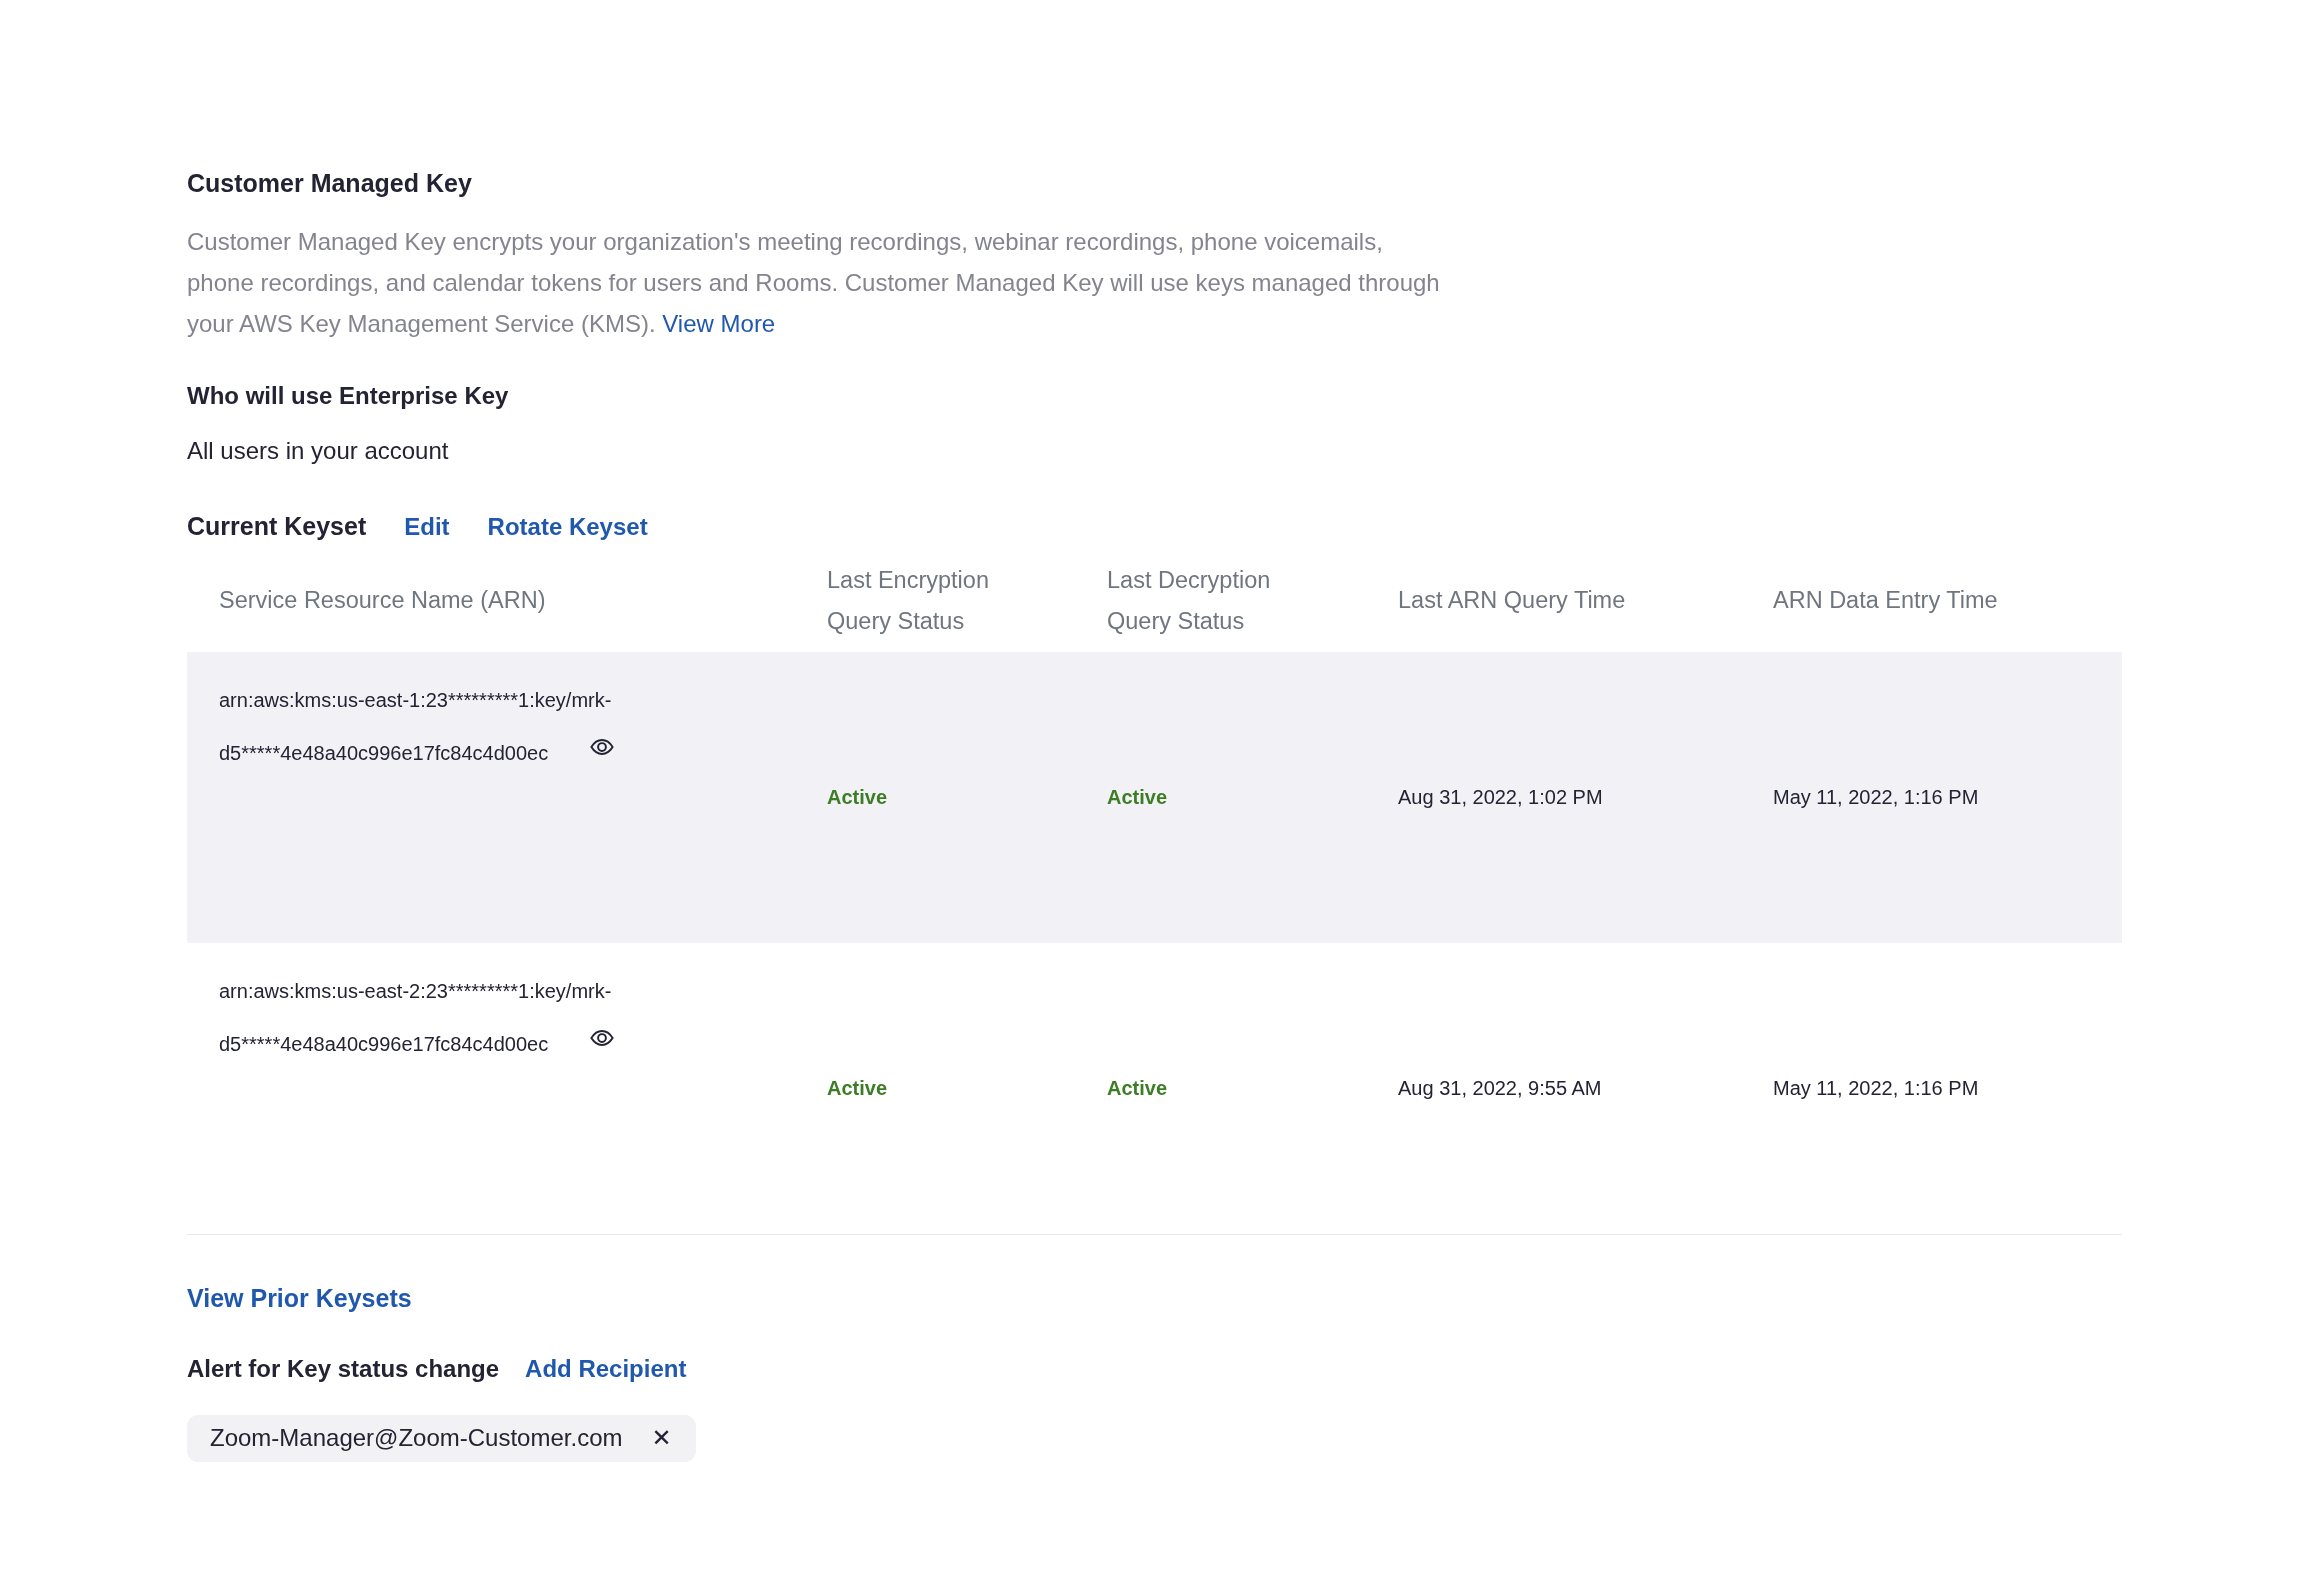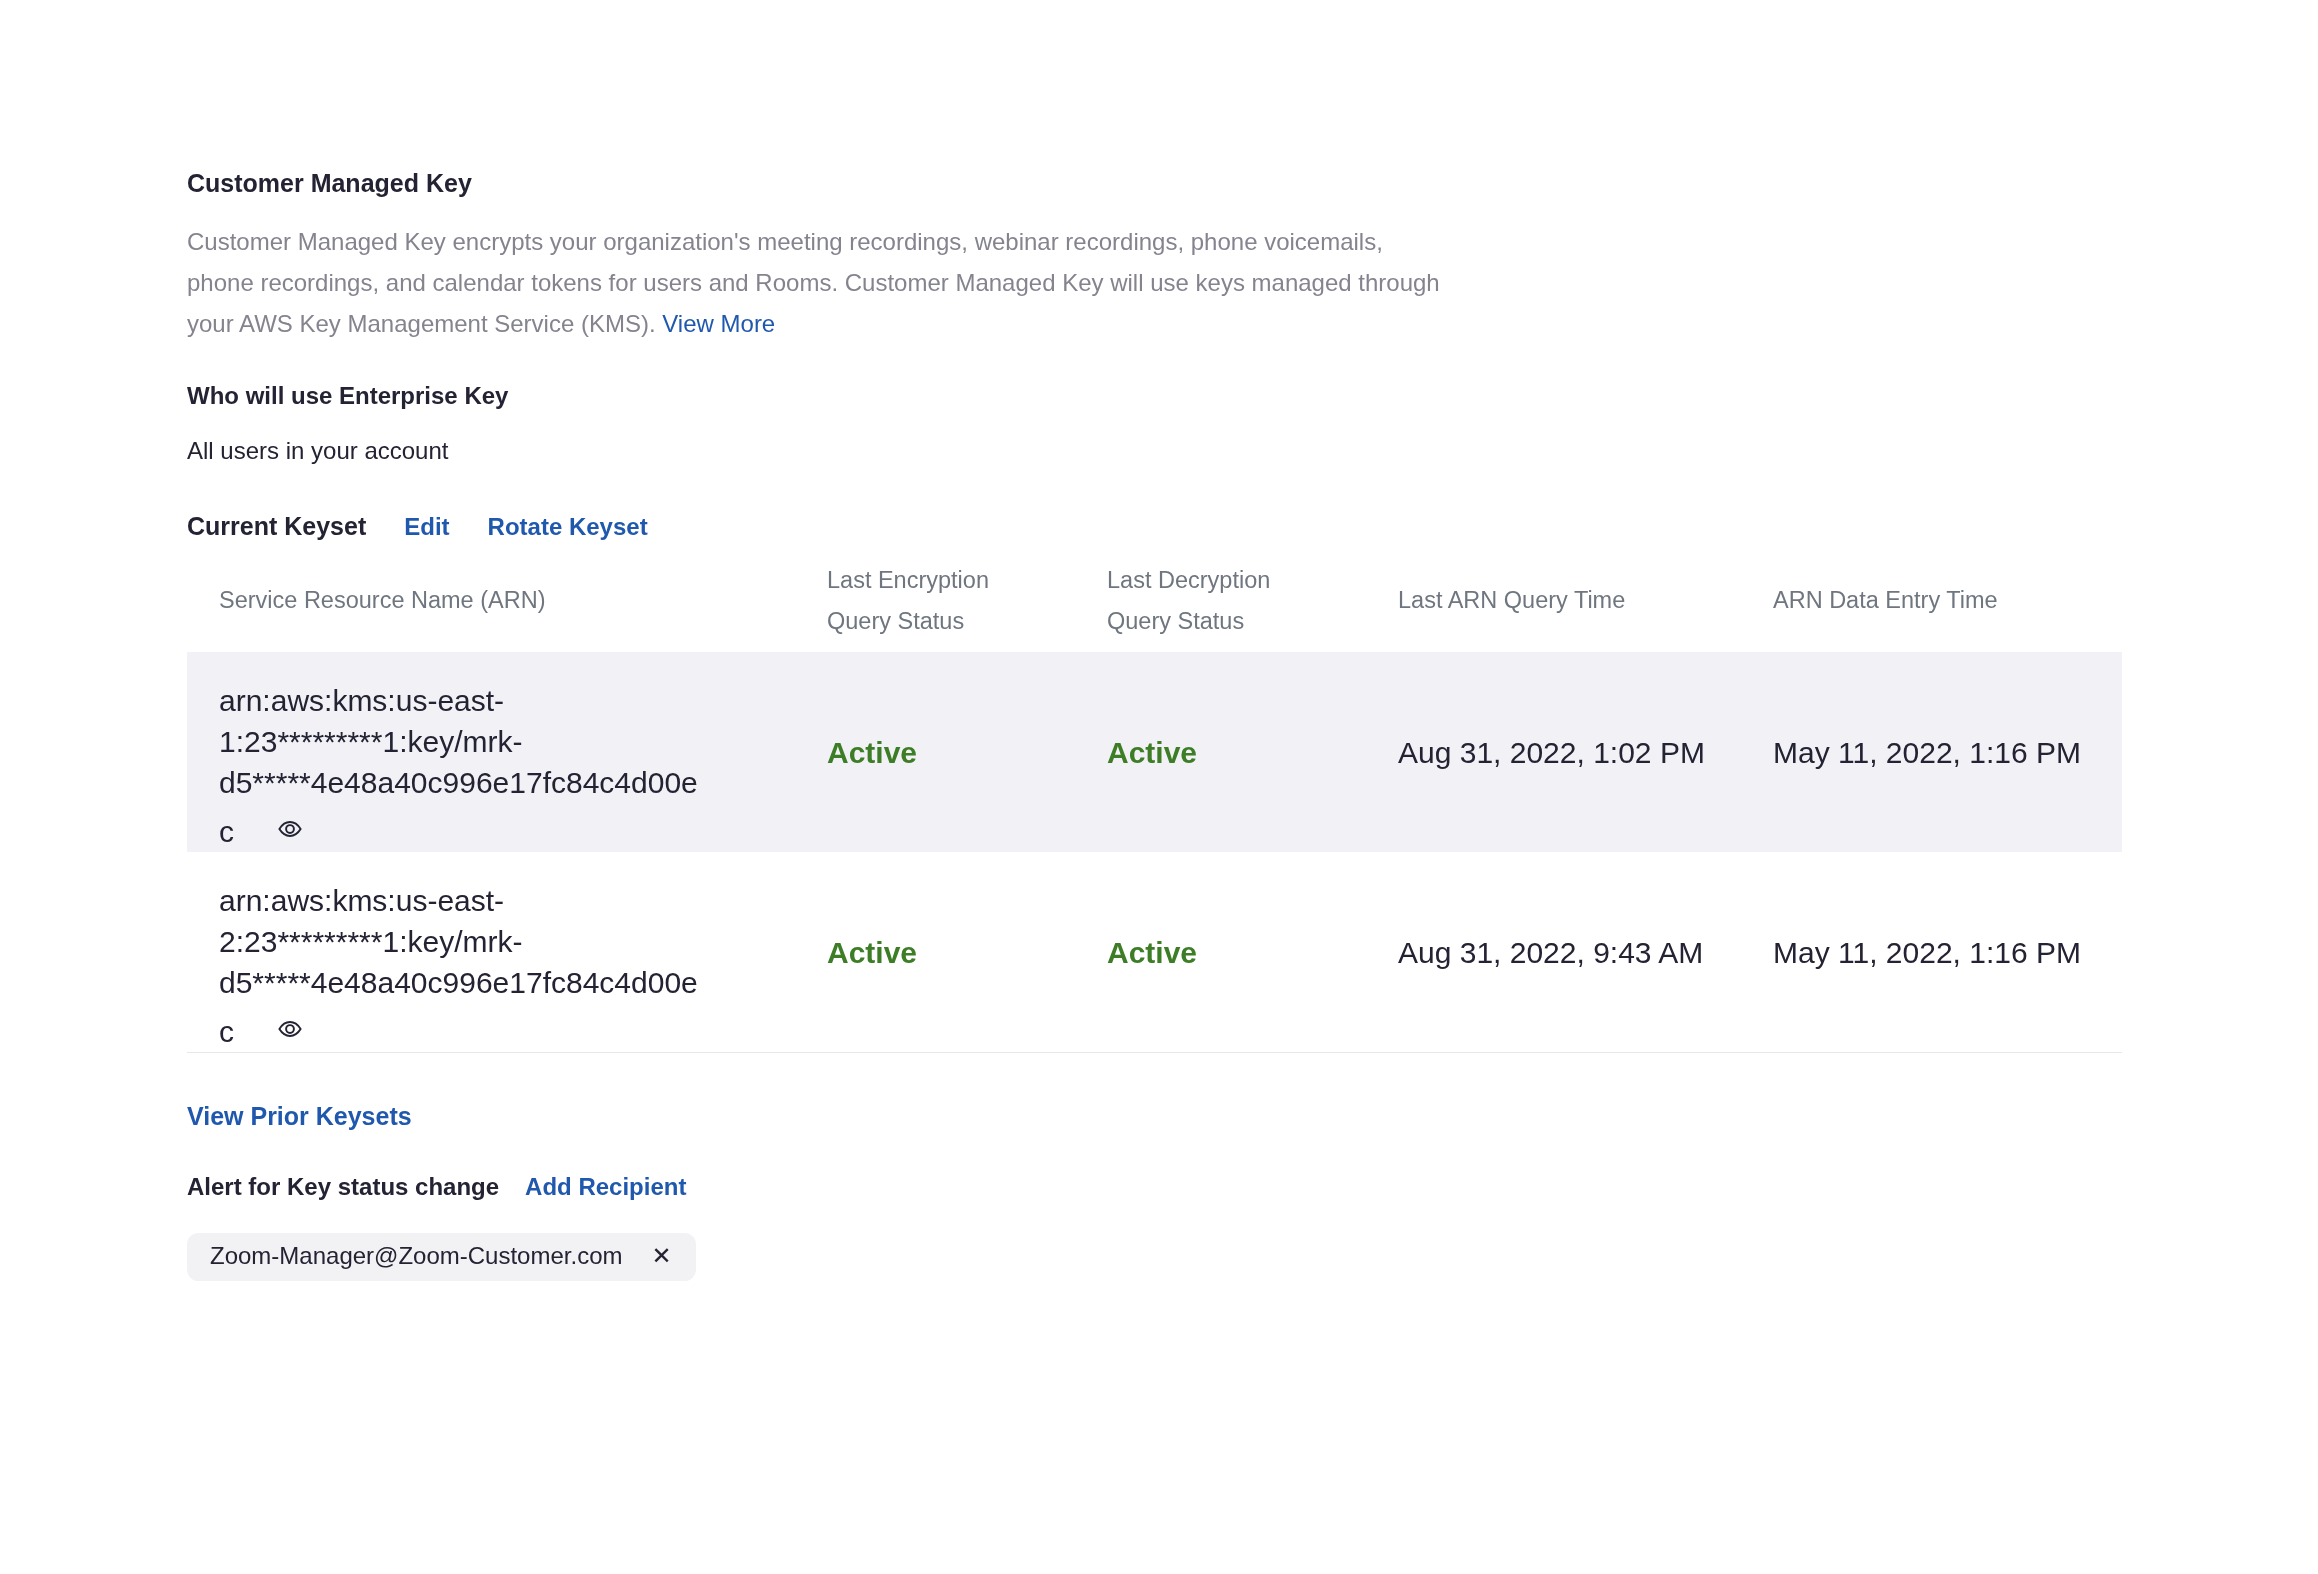--- a/index.html
+++ b/index.html
@@ -94,22 +94,22 @@
     line-height: 41px;
     height: 103px;
     padding: 0;
   }
   .keyset-table th.col-arn { padding-left: 32px; }
   .keyset-table th.col-enc { padding-right: 89px; }
   .keyset-table th.col-dec { padding-right: 97px; }
   .keyset-table th.col-query { padding-right: 65px; }
   .keyset-table th.col-entry { white-space: nowrap; }
   .keyset-table td {
-    height: 197px;
-    font-size: 30px;
+    height: 291px;
+    font-size: 20px;
     line-height: 41px;
     color: var(--text);
     vertical-align: middle;
     padding: 0;
   }
   tr.row-shaded td { background: var(--row-bg); }
   tr.row-plain td { border-bottom: 1.6px solid var(--border); }
   td.cell-arn {
     vertical-align: top;
     padding: 28px 122px 0 32px;
@@ -233,21 +233,21 @@
             <span>
               <svg width="32" height="26" viewBox="0 0 24 24" fill="none" stroke="#232333" stroke-width="1.8" stroke-linejoin="round">
                 <path d="M2.2 12 C 5.2 7.2 8.2 5.6 12 5.6 C 15.8 5.6 18.8 7.2 21.8 12 C 18.8 16.8 15.8 18.4 12 18.4 C 8.2 18.4 5.2 16.8 2.2 12 Z"></path>
                 <circle cx="12" cy="12" r="3.6"></circle>
               </svg>
             </span>
           </button>
         </td>
         <td class="cell-status">Active</td>
         <td class="cell-status">Active</td>
-        <td class="cell-query">Aug 31, 2022, 9:43 AM</td>
+        <td class="cell-query">Aug 31, 2022, 9:55 AM</td>
         <td class="cell-entry">May 11, 2022, 1:16 PM</td>
       </tr>
     </tbody>
   </table>
 
   <div class="view-prior">
     <a class="inline-link">View Prior Keysets</a>
   </div>
 
   <div class="alert-row">

